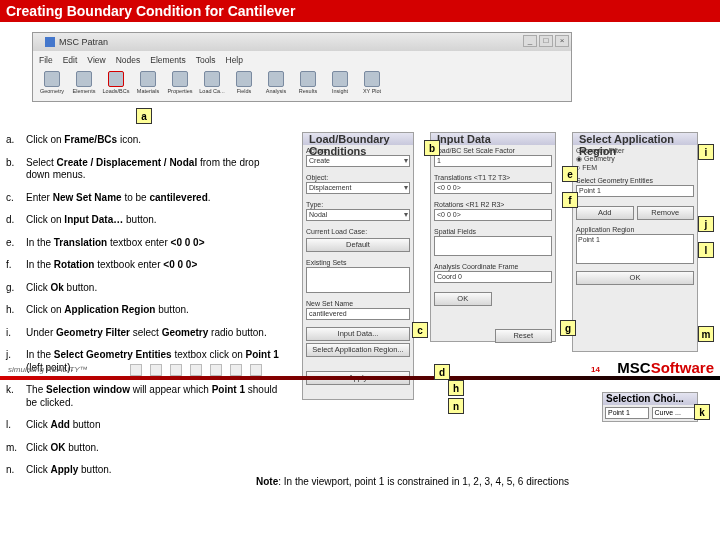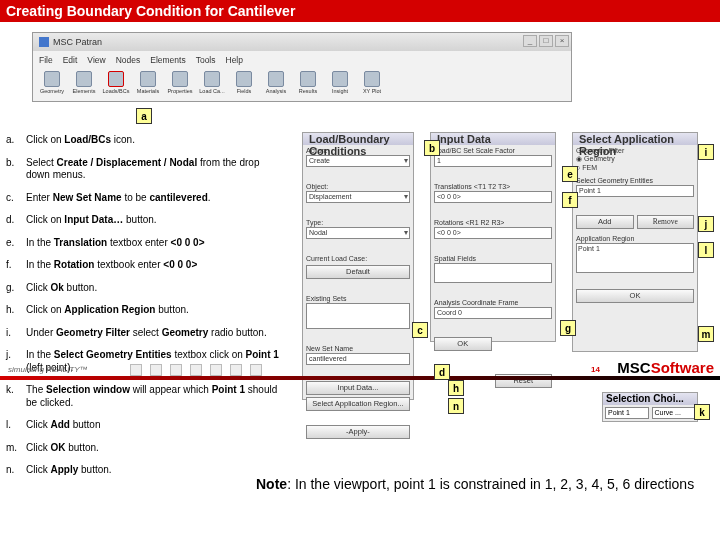--- a/index.html
+++ b/index.html
@@ -1,21 +1,21 @@
 <!DOCTYPE html>
 <html><head>
 <meta charset="utf-8">
 <style>
   * { box-sizing: border-box; margin: 0; padding: 0; }
   html, body { width: 720px; height: 540px; font-family: Arial, Helvetica, sans-serif; font-size: 10px; color: #000; background: #fff; overflow: hidden; }
   .slide { position: relative; width: 720px; height: 380px; }
   .title-bar { position: absolute; left: 0; top: 0; width: 100%; height: 22px; background: #d40000; color: #fff; font-weight: bold; padding-left: 6px; font-size: 14px; line-height: 22px; }
   
   .appwin { position: absolute; left: 32px; top: 32px; width: 540px; height: 70px; border: 1px solid #999; background: #f2f2f2; }
-  .appwin-titlebar { position: absolute; top:0; left:0; right:0; height: 18px; background: linear-gradient(#eaeaea,#d4d4d4); display:flex; align-items:center; padding-left:6px; }
+  .appwin-titlebar { position: absolute; top:0; left:0; right:0; height: 18px; background: linear-gradient(#eaeaea,#d4d4d4); display:flex; align-items:center; padding-left:12px; }
   .appwin-titlebar .logo { width:10px; height:10px; background:#4477cc; margin-right:4px; }
   .appwin-titlebar .name { font-size:9px; color:#333; }
   .appwin-ctrls { position:absolute; right:2px; top:2px; display:flex; gap:2px; }
   .appwin-ctrls span { width:14px; height:12px; background:#ddd; border:1px solid #aaa; font-size:8px; text-align:center; line-height:10px; color:#555; }
   .appwin-menu { position:absolute; top:18px; left:0; right:0; height:18px; display:flex; gap:10px; padding-left:6px; align-items:center; font-size:8.5px; color:#333; }
   .appwin-toolbar { position:absolute; top:36px; left:0; right:0; height:34px; display:flex; align-items:center; gap:2px; padding-left:4px; }
   .tb-btn { width:30px; height:30px; display:flex; flex-direction:column; justify-content:flex-start; align-items:center; font-size:5.5px; color:#333; }
   .tb-btn .tb-icon { width:16px; height:16px; background:#b8c4d0; border:1px solid #7a8aa0; border-radius:2px; margin-bottom:1px; }
   .tb-highlight { border:1.5px solid #d40000 !important; }
   
@@ -23,32 +23,32 @@
   
   .steps { position:absolute; left:6px; top:134px; width:282px; }
   .step { display:flex; margin-bottom:10px; line-height:1.25; }
   .step .lbl { width:20px; }
   .step .txt { flex:1; padding-right:2px; }
   .steps b { font-weight:bold; }
   
   .panel { position:absolute; background:#ececec; border:1px solid #a0a0a0; font-size:7.5px; color:#333; }
   .panel .hdr { background:linear-gradient(#e4e4f0,#c8c8dc); height:12px; font-size:11px; font-weight:bold; padding-left:6px; line-height:12px; color:#333; }
   .panel .grp { padding:2px 3px; }
-  .panel .field { display:flex; flex-direction:column; margin-bottom:16px; }
+  .panel .field { display:flex; flex-direction:column; margin-bottom:7px; }
   .panel .lab { font-size:7px; margin-bottom:1px; }
   .panel .combo { height:12px; background:#fff; border:1px solid #888; font-size:7px; padding-left:2px; line-height:10px; position:relative; }
   .panel .combo:after { content:"▾"; position:absolute; right:1px; top:0; font-size:8px; color:#555; }
   .panel .btn { height:14px; background:linear-gradient(#fafafa,#d8d8d8); border:1px solid #888; text-align:center; font-size:7.5px; line-height:12px; margin-top:2px; }
   .panel .list { height:26px; background:#fff; border:1px solid #888; font-size:7px; padding:1px; }
   .panel .radio { font-size:7px; margin:1px 0; }
   .panel .tbox { height:12px; background:#fff; border:1px solid #888; font-size:7px; padding-left:2px; line-height:10px; }
   .selwin { position:absolute; background:#ececec; border:1px solid #a0a0a0; font-size:7.5px; }
   .selwin .row { display:flex; gap:3px; padding:2px; }
   .selwin .cell { flex:1; background:#fff; border:1px solid #888; height:12px; font-size:7px; line-height:10px; padding-left:2px; }
-  .note { position:absolute; font-size:14px; }
+  .note { position:absolute; font-size:10px; }
   .footer { position:absolute; left:0; bottom:0; width:100%; height:22px; }
   .footer .bar { position:absolute; left:0; bottom:0; width:100%; height:4px; background:linear-gradient(to right,#d40000,#000); }
   .footer .sim { position:absolute; left:8px; bottom:6px; font-size:8px; color:#666; font-style:italic; }
   .footer .pg { position:absolute; right:120px; bottom:6px; font-size:8px; color:#d40000; font-weight:bold; }
   .footer .msc { position:absolute; right:6px; bottom:4px; font-size:15px; font-weight:bold; }
   .footer .msc .m { color:#000; }
   .footer .msc .s { color:#d40000; }
   .footicons { position:absolute; left:130px; bottom:4px; display:flex; gap:8px; }
   .footicons span { width:12px; height:12px; border:1px solid #bbb; background:#eee; display:block; }
 </style>
@@ -121,21 +121,21 @@
         <div class="tb-btn">
           <div class="tb-icon"></div>
           <div>XY Plot</div>
         </div>
       </div>
   </div>
 
   <div class="steps" id="steps">
       <div class="step">
         <div class="lbl">a.</div>
-        <div class="txt">Click on <b>Load/BCs</b> icon.</div>
+        <div class="txt">Click on <b>Frame/BCs</b> icon.</div>
       </div>
       <div class="step">
         <div class="lbl">b.</div>
         <div class="txt">Select <b>Create / Displacement / Nodal</b> from the drop down menus.</div>
       </div>
       <div class="step">
         <div class="lbl">c.</div>
         <div class="txt">Enter <b>New Set Name</b> to be <b>cantilevered</b>.</div>
       </div>
       <div class="step">
@@ -252,21 +252,21 @@
     <div class="grp">
       <div class="lab">Geometry Filter</div>
       <div class="radio">◉ <span>Geometry</span></div>
       <div class="radio">○ <span>FEM</span></div>
       <div class="field" style="margin-top:6px;">
           <div class="lab">Select Geometry Entities</div>
           <div class="tbox">Point 1</div>
         </div>
       <div style="display:flex; gap:3px; margin-top:2px;">
         <div class="btn" style="flex:1;">Add</div>
-        <div class="btn" style="flex:1;font-family:Liberation Serif, serif;">Remove</div>
+        <div class="btn" style="flex:1;">Remove</div>
       </div>
       <div class="field" style="margin-top:6px;">
           <div class="lab">Application Region</div>
           <div class="list" style="height:30px;">Point 1</div>
         </div>
       <div class="btn" style="margin-top:6px;">OK</div>
     </div>
   </div>
 
   <div class="selwin" style="left:602px; top:392px; width:96px;">

